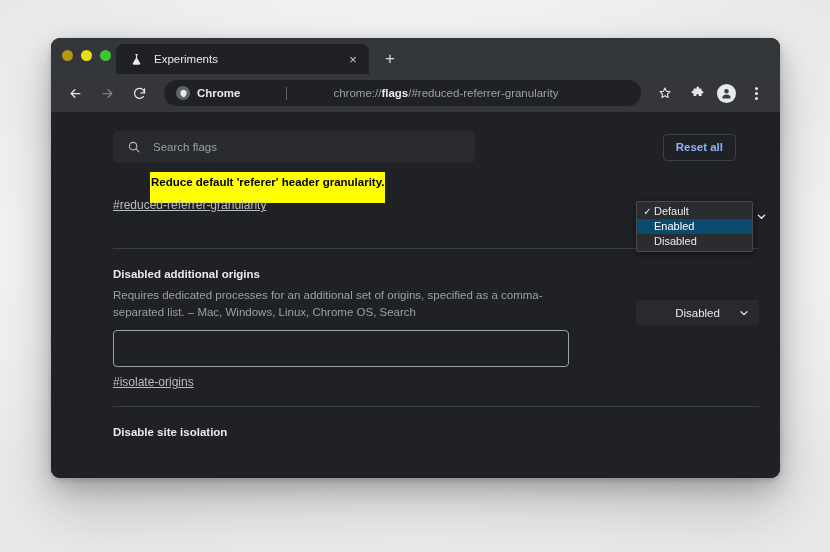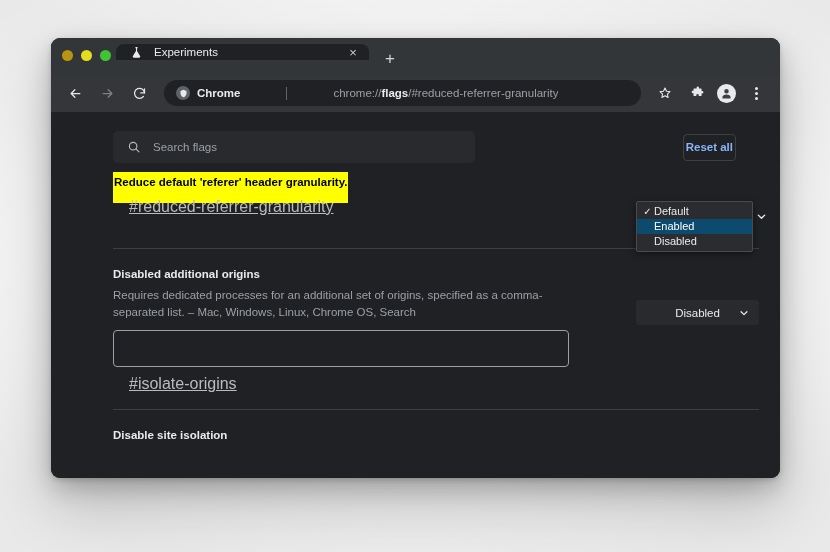--- a/index.html
+++ b/index.html
@@ -59,21 +59,21 @@
   }
   .light.red   { background: #b8960f; }
   .light.amber { background: #e3dd1d; }
   .light.green { background: #3fc434; }
 
   #tab {
     position: absolute;
     left: 65px;
     top: 6px;
     width: 253px;
-    height: 16px;
+    height: 30px;
     background: #202124;
     border-radius: 8px 8px 0 0;
     display: flex;
     align-items: center;
     padding: 0 0 0 13px;
     box-sizing: border-box;
   }
   #tab-favicon {
     width: 14px;
     height: 14px;
@@ -255,21 +255,21 @@
     font-size: 11.5px;
     color: #c5c8ca;
     width: 100%;
     padding: 0;
   }
   #search-input::placeholder { color: #9aa0a6; }
 
   #resetall {
     margin-left: auto;
     height: 27px;
-    padding: 0 2px;
+    padding: 0 12px;
     border: 1px solid #3c4043;
     border-radius: 4px;
     background: transparent;
     color: #8ab4f8;
     font-family: "Liberation Sans", sans-serif;
     font-size: 11.5px;
     font-weight: bold;
     display: flex;
     align-items: center;
     cursor: default;
@@ -298,33 +298,33 @@
     font-size: 11.5px;
     font-weight: bold;
     color: #e8eaed;
     line-height: 16px;
     display: inline;
   }
   .flag-title.hl {
     background: #ffff00;
     color: #000000;
     padding: 15px 1px;
+    margin-left: 37px;
   }
   .flag-desc {
     font-size: 11.5px;
     color: #9aa0a6;
     line-height: 17px;
     margin-top: 5px;
   }
   .flag-link {
     display: inline-block;
-    font-size: 16px;
+    font-size: 12px;
     color: #b9bcbe;
     margin-top: 8px;
-    margin-left: 16px;
   }
   .flag-area {
     width: 456px;
     height: 37px;
     margin-top: 9px;
     background: #202124;
     border: 1px solid #9aa0a6;
     border-radius: 4px;
     box-sizing: border-box;
   }

